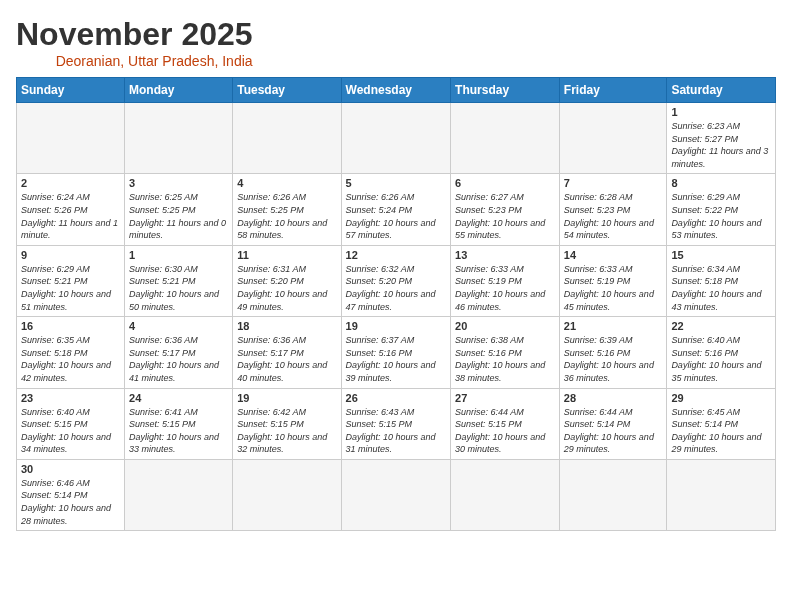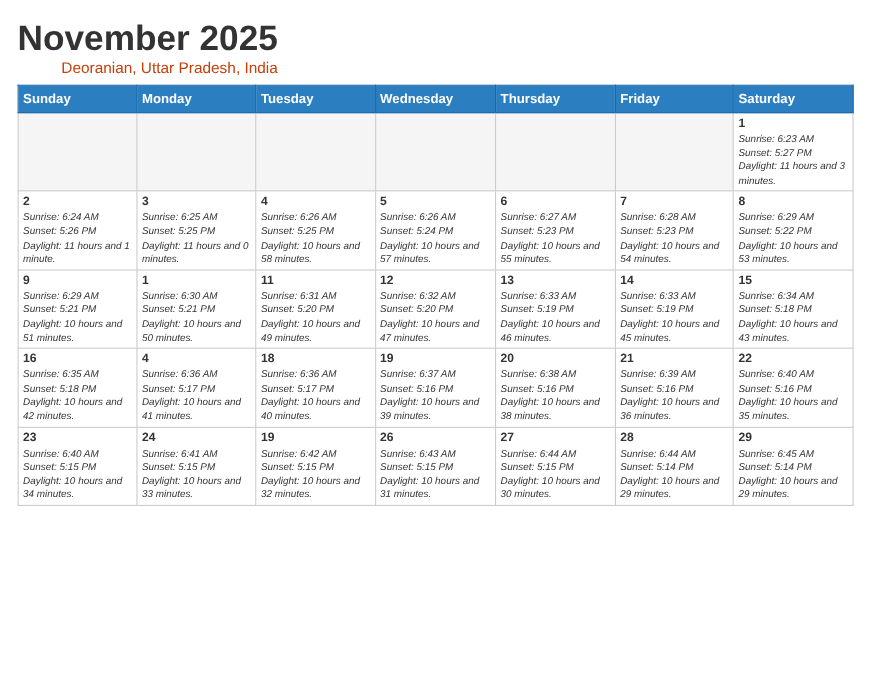--- a/index.html
+++ b/index.html
@@ -222,14 +222,26 @@
         </td>
         <td>
           <span class="day-number">28</span>
           <div class="day-info">Sunrise: 6:44 AM<br>Sunset: 5:14 PM<br>Daylight: 10 hours and 29 minutes.</div>
         </td>
         <td>
           <span class="day-number">29</span>
           <div class="day-info">Sunrise: 6:45 AM<br>Sunset: 5:14 PM<br>Daylight: 10 hours and 29 minutes.</div>
         </td>
       </tr>
+      <tr>
+        <td>
+          <span class="day-number">30</span>
+          <div class="day-info">Sunrise: 6:46 AM<br>Sunset: 5:14 PM<br>Daylight: 10 hours and 28 minutes.</div>
+        </td>
+        <td class="empty"></td>
+        <td class="empty"></td>
+        <td class="empty"></td>
+        <td class="empty"></td>
+        <td class="empty"></td>
+        <td class="empty"></td>
+      </tr>
     </tbody>
 </table>
 
 </body></html>

